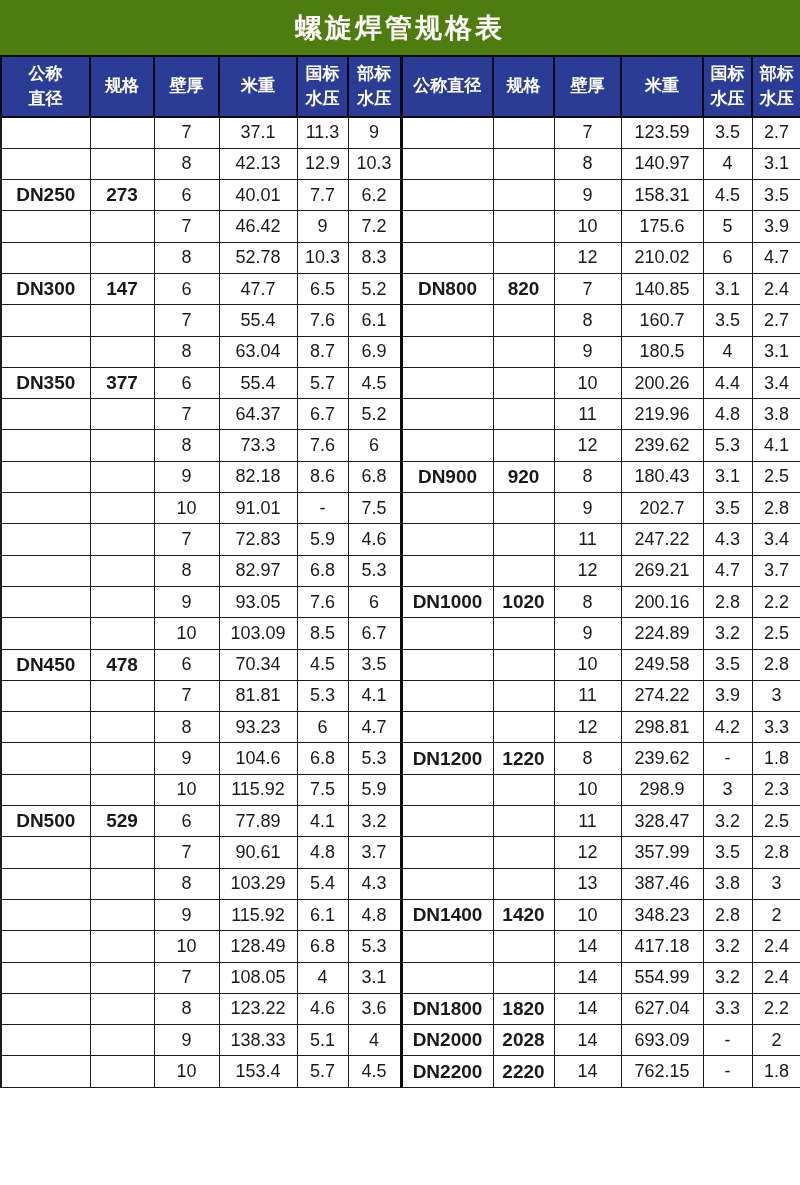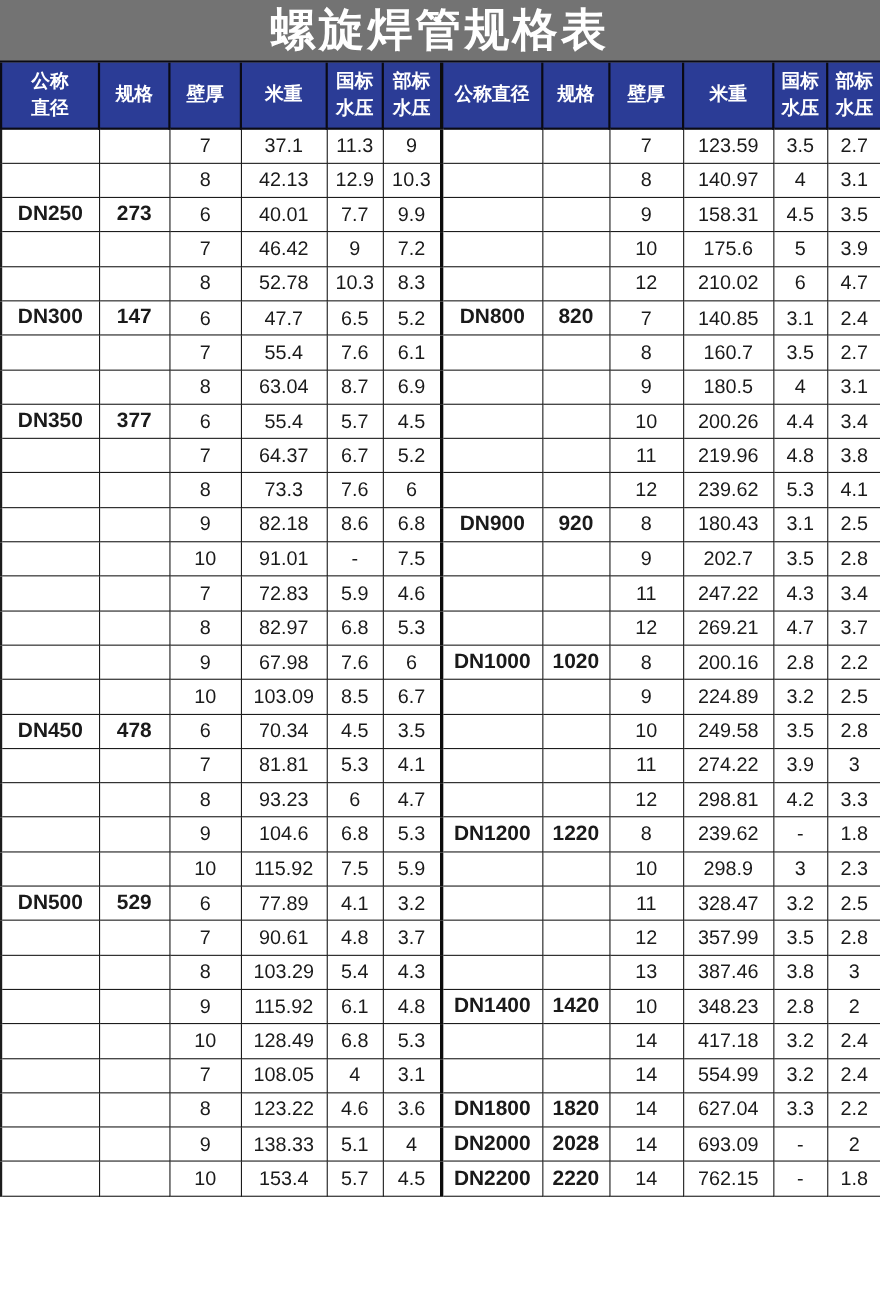--- a/index.html
+++ b/index.html
@@ -10,26 +10,26 @@
   }
   .page {
     width: 800px;
     height: 1185px;
     overflow: hidden;
     background: #ffffff;
   }
   .title-bar {
     width: 800px;
     height: 57px;
-    background: #737373;
+    background: #4d7c0f;
     color: #ffffff;
     display: flex;
     align-items: center;
     justify-content: center;
-    font-size: 41px;
+    font-size: 27px;
     font-weight: bold;
     letter-spacing: 3px;
     border-bottom: 2px solid #0a0a14;
   }
   table.spec {
     width: 800px;
     table-layout: fixed;
     border-collapse: collapse;
   }
   table.spec th {
@@ -142,21 +142,21 @@
           <td class="c3">140.97</td>
           <td class="c4">4</td>
           <td class="c5">3.1</td>
         </tr>
         <tr>
           <td class="c0">DN250</td>
           <td class="c1">273</td>
           <td class="c2">6</td>
           <td class="c3">40.01</td>
           <td class="c4">7.7</td>
-          <td class="c5">9.9</td>
+          <td class="c5">6.2</td>
           <td class="c0 half-start"></td>
           <td class="c1"></td>
           <td class="c2">9</td>
           <td class="c3">158.31</td>
           <td class="c4">4.5</td>
           <td class="c5">3.5</td>
         </tr>
         <tr>
           <td class="c0"></td>
           <td class="c1"></td>
@@ -322,21 +322,21 @@
           <td class="c1"></td>
           <td class="c2">12</td>
           <td class="c3">269.21</td>
           <td class="c4">4.7</td>
           <td class="c5">3.7</td>
         </tr>
         <tr>
           <td class="c0"></td>
           <td class="c1"></td>
           <td class="c2">9</td>
-          <td class="c3">67.98</td>
+          <td class="c3">93.05</td>
           <td class="c4">7.6</td>
           <td class="c5">6</td>
           <td class="c0 half-start">DN1000</td>
           <td class="c1">1020</td>
           <td class="c2">8</td>
           <td class="c3">200.16</td>
           <td class="c4">2.8</td>
           <td class="c5">2.2</td>
         </tr>
         <tr>

